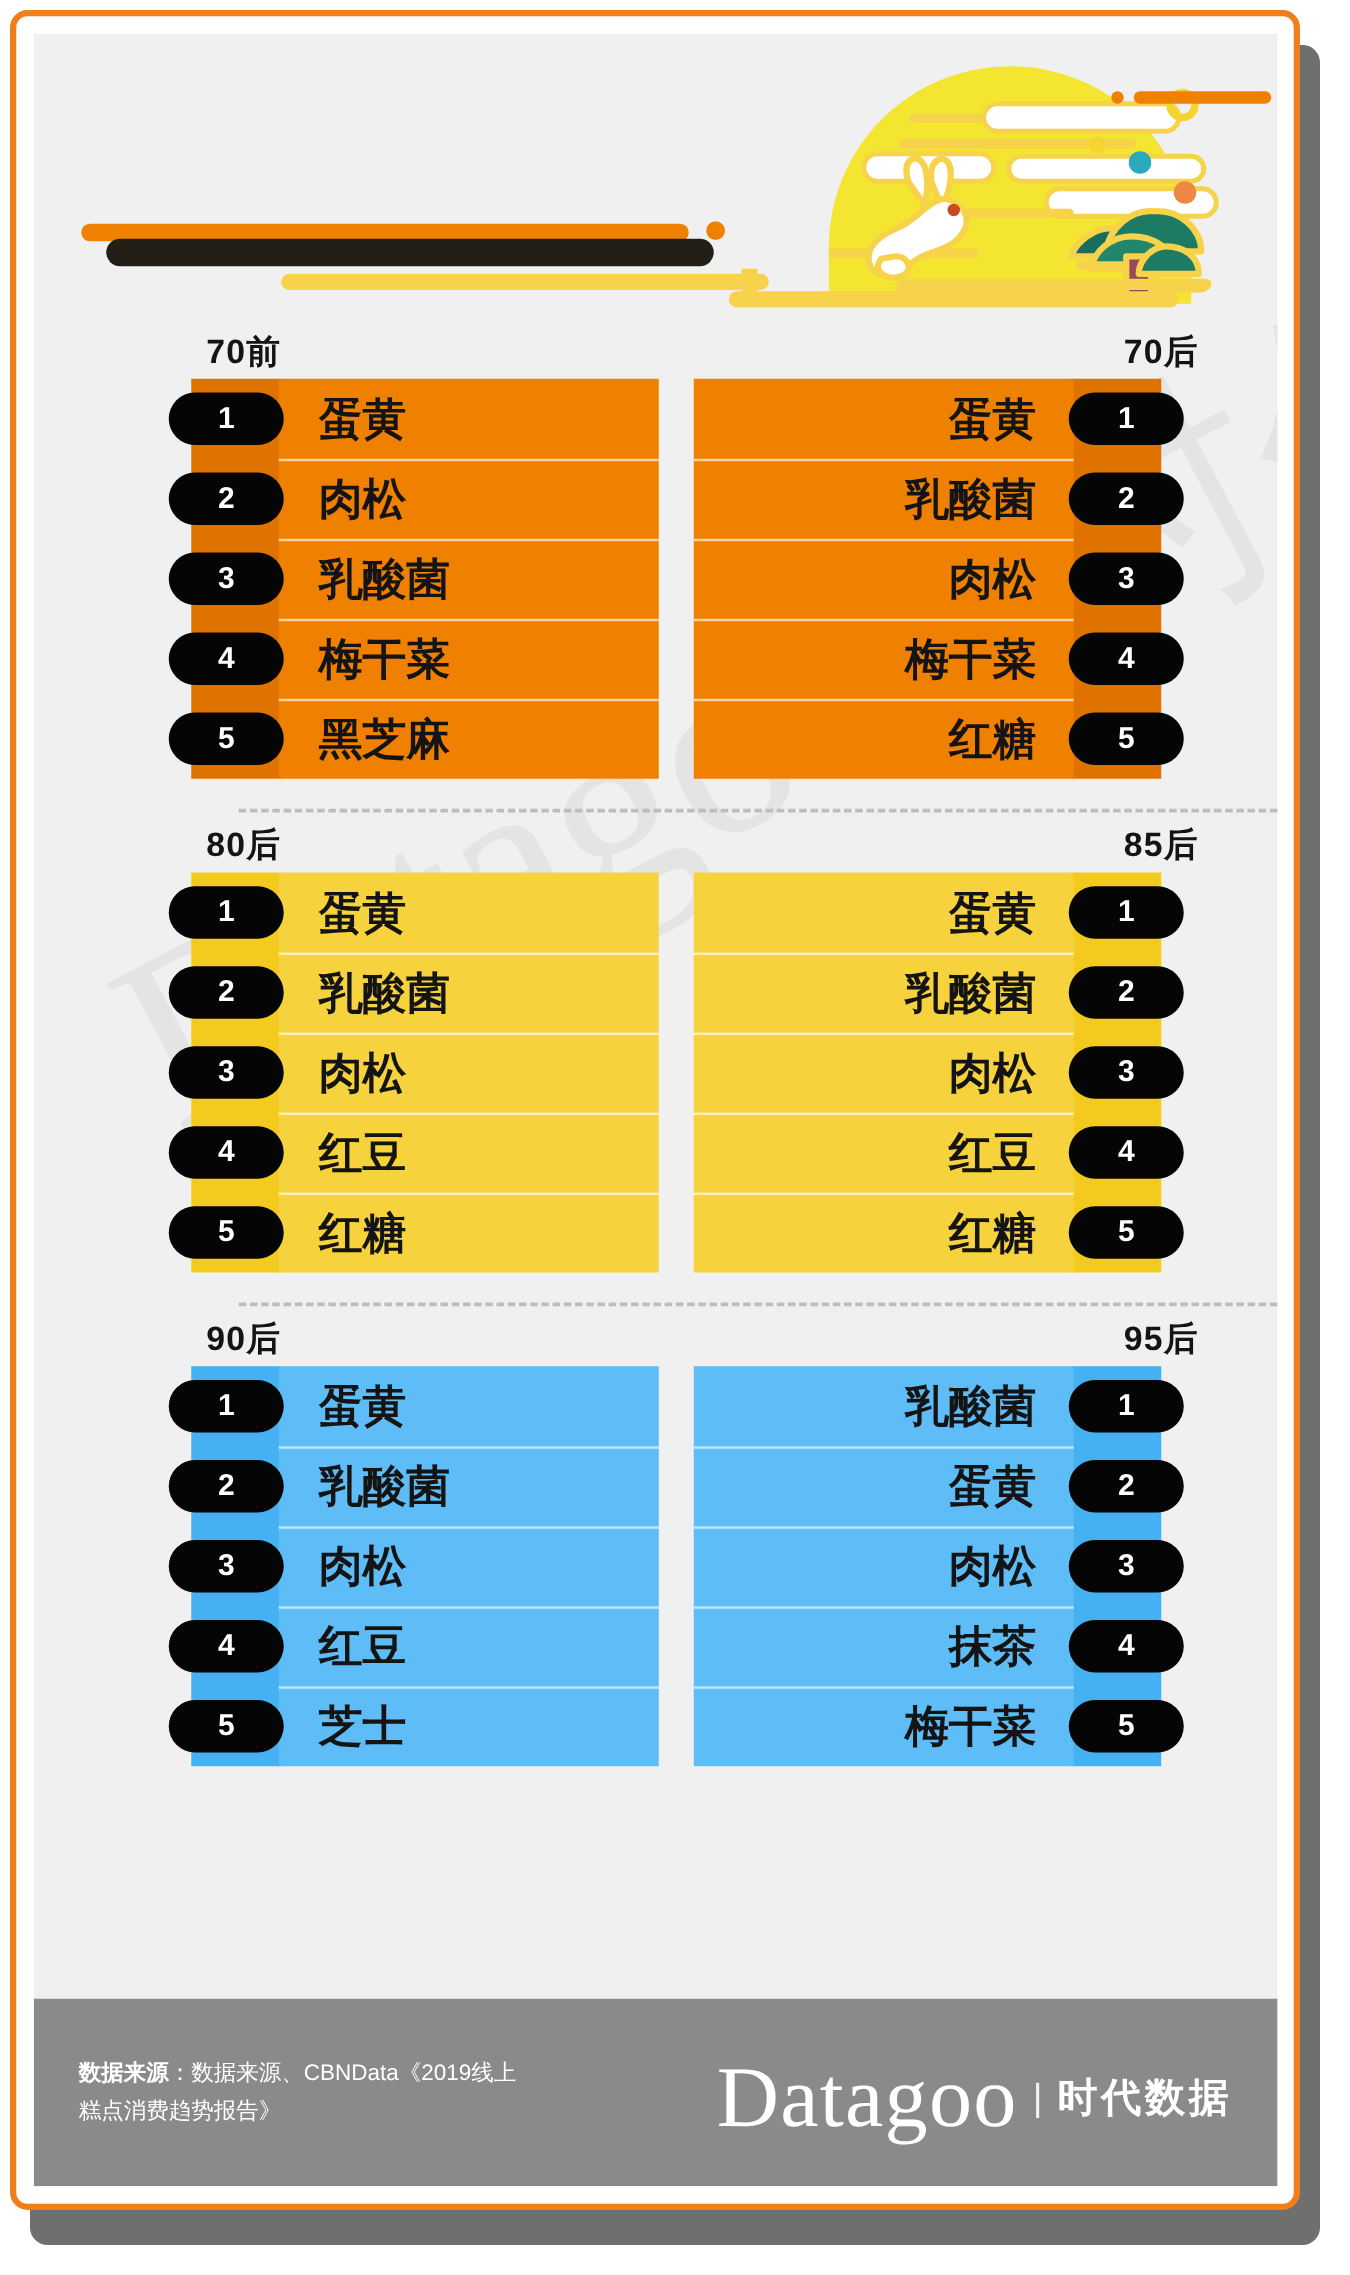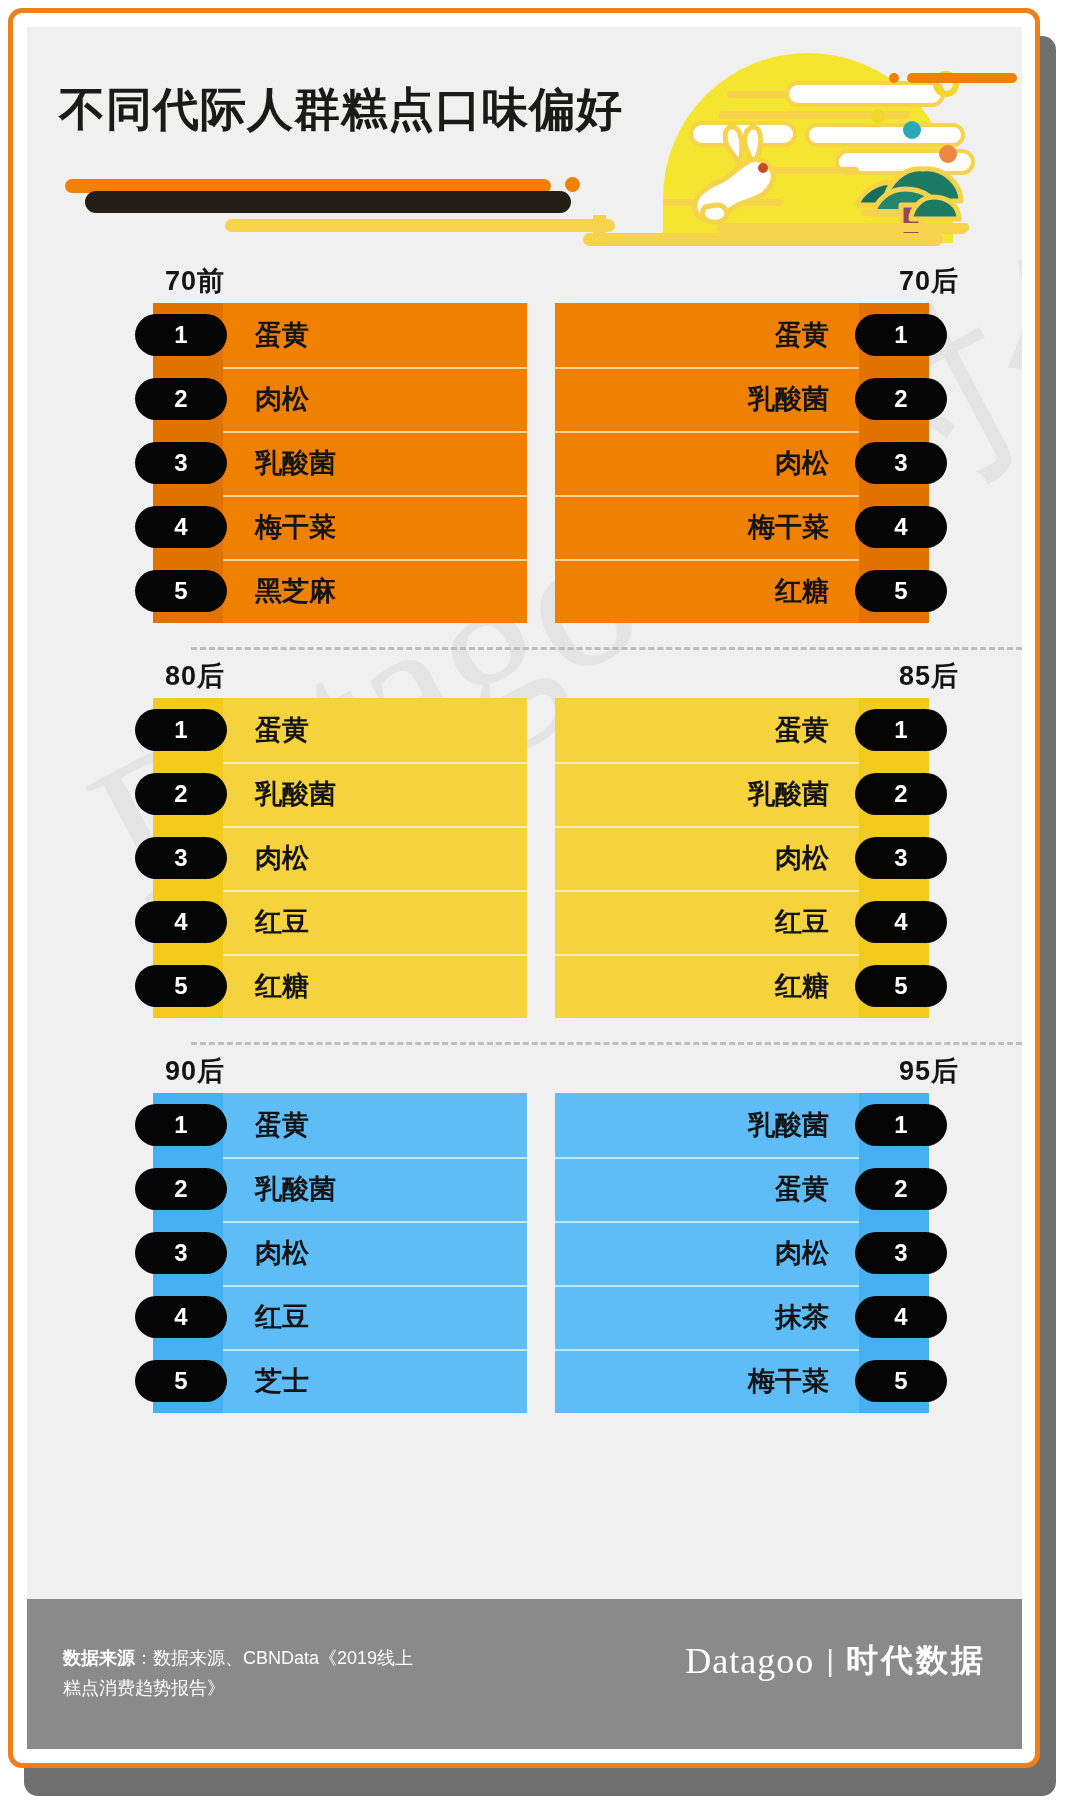--- a/index.html
+++ b/index.html
@@ -144,21 +144,21 @@
   .rows{ position:absolute; top:0; left:0; width:100%; height:100%; }
   .row{
     position:relative; height:64px; width:100%;
     display:flex; align-items:center;
   }
   .row + .row::before{
     content:""; position:absolute; left:0; right:0; top:0;
     height:2px; background:rgba(255,255,255,0.62);
   }
   .row-text{
-    font-size:27px; font-weight:bold; color:#141414;
+    font-size:35px; font-weight:bold; color:#141414;
     white-space:nowrap;
   }
   .col.left .row{ justify-content:flex-start; }
   .col.left .row-text{ margin-left:32px; }
   .col.right .row{ justify-content:flex-end; }
   .col.right .row-text{ margin-right:30px; }
 
   
   .pill{
     position:absolute; width:92px; height:42px;
@@ -178,21 +178,21 @@
     position:absolute; left:36px; top:44px; width:470px;
     font-size:18px; line-height:30px; color:#ffffff;
   }
   #source b{ font-weight:bold; }
   #logo{
     position:absolute; right:36px; top:40px;
     display:flex; align-items:center; gap:12px;
   }
   #logo-word{
     font-family:"Liberation Serif","DejaVu Serif",serif;
-    font-size:36px; color:#ffffff; letter-spacing:1px;
+    font-size:69px; color:#ffffff; letter-spacing:1px;
   }
   #logo-sep{ font-size:30px; color:#ffffff; opacity:.9; }
   #logo-cn{ font-size:32px; font-weight:bold; color:#ffffff; letter-spacing:3px; }
 </style>
 </head>
 <body>
 
 <div id="poster">
   <div id="shadow-plate"></div>
 
@@ -238,21 +238,20 @@
             <path d="M64 48 C50 46 34 58 30 70 L100 70 C100 58 82 46 64 48 Z" fill="#176e5c"></path>
             <path d="M96 34 C78 32 60 48 58 66 L134 66 C134 48 116 32 96 34 Z" fill="#1d7a63"></path>
             <path d="M78 54 C62 54 48 66 46 80 L112 80 C112 64 96 54 78 54 Z" fill="#22866c"></path>
             <rect x="74" y="70" width="20" height="36" fill="#99485c"></rect>
             <path d="M106 62 C94 62 84 74 84 84 L132 84 C132 70 120 62 106 62 Z" fill="#1d7a63"></path>
           </g>
           <rect x="16" y="88" width="126" height="9" rx="4" fill="#f6d34a"></rect>
           <rect x="34" y="74" width="40" height="7" rx="3" fill="#f6d34a"></rect>
         </svg>
 
-        <div id="title">不同代际人群糕点口味偏好</div>
         <div class="rule-orange"></div>
         <div class="rule-black"></div>
         <div class="dot-orange-sm"></div>
         <div class="rule-yellow-1"></div>
         <div class="rule-yellow-join"></div>
         <div class="rule-yellow-2"></div>
       </div>
 
       <div id="groups">
           <div class="band">

